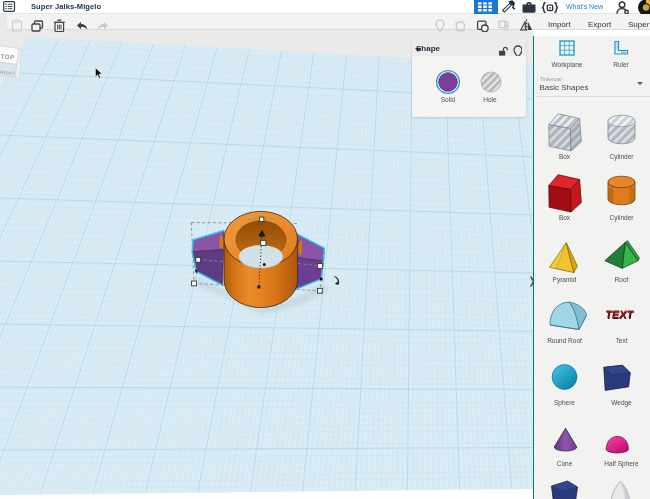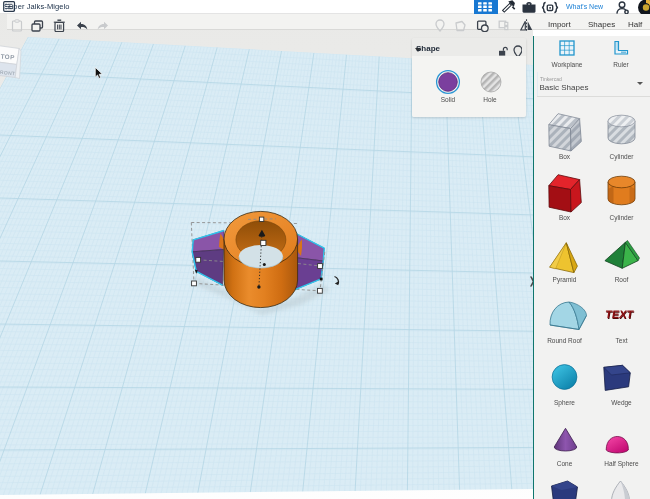--- a/index.html
+++ b/index.html
@@ -490,21 +490,21 @@
 <div id="bar1">
 <svg style="position:absolute;left:3px;top:1px" width="13" height="12" viewBox="0 0 13 12">
       <rect x="0.7" y="0.7" width="10.8" height="9.6" rx="1" fill="none" stroke="#2b3a4d" stroke-width="1.2"></rect>
       <circle cx="3.1" cy="3.3" r="0.7" fill="#2b3a4d"></circle>
       <circle cx="3.1" cy="5.5" r="0.7" fill="#2b3a4d"></circle>
       <circle cx="3.1" cy="7.7" r="0.7" fill="#2b3a4d"></circle>
       <line x1="4.8" y1="3.3" x2="9.5" y2="3.3" stroke="#2b3a4d" stroke-width="0.9"></line>
       <line x1="4.8" y1="5.5" x2="9.5" y2="5.5" stroke="#2b3a4d" stroke-width="0.9"></line>
       <line x1="4.8" y1="7.7" x2="9.5" y2="7.7" stroke="#2b3a4d" stroke-width="0.9"></line>
     </svg>
-<div class="abs" style="left:4px;top:2px;font-size:7.5px;font-weight:normal;color:#20344c;letter-spacing:0.1px">Super Jalks-Migelo</div>
+<div class="abs" style="left:31px;top:2px;font-size:7.5px;font-weight:bold;color:#20344c;letter-spacing:0.1px">Super Jalks-Migelo</div>
 <svg style="position:absolute;left:474px;top:0px" width="24" height="14" viewBox="0 0 24 14">
       <rect x="0" y="0" width="24" height="14" fill="#1878d2"></rect>
       <rect x="4.0" y="2.2" width="3.6" height="2.4" rx="0.5" fill="#fff"></rect>
       <rect x="9.2" y="2.2" width="3.6" height="2.4" rx="0.5" fill="#fff"></rect>
       <rect x="14.4" y="2.2" width="3.6" height="2.4" rx="0.5" fill="#fff"></rect>
       <rect x="4.0" y="5.6" width="3.6" height="2.4" rx="0.5" fill="#fff"></rect>
       <rect x="9.2" y="5.6" width="3.6" height="2.4" rx="0.5" fill="#fff"></rect>
       <rect x="14.4" y="5.6" width="3.6" height="2.4" rx="0.5" fill="#fff"></rect>
       <rect x="4.0" y="9.0" width="3.6" height="2.4" rx="0.5" fill="#fff"></rect>
       <rect x="9.2" y="9.0" width="3.6" height="2.4" rx="0.5" fill="#fff"></rect>
@@ -576,14 +576,14 @@
       <rect x="1.2" y="1.2" width="6.5" height="6.5" fill="none" stroke="#c9cbcd" stroke-width="1.3"></rect>
       <rect x="6.8" y="2.4" width="3" height="3" fill="#f3f3f1" stroke="#c9cbcd" stroke-width="1.2"></rect>
       <rect x="6.8" y="6.6" width="3" height="3" fill="#f3f3f1" stroke="#c9cbcd" stroke-width="1.2"></rect>
     </svg>
 <svg style="position:absolute;left:513px;top:4.5px" width="13" height="13" viewBox="0 0 13 13">
       <path d="M5.3 2.2 L5.3 11 L0.8 11 Z" fill="none" stroke="#3c434d" stroke-width="1.2"></path>
       <path d="M7.7 2.2 L7.7 11 L12.2 11 Z" fill="#3c434d"></path>
       <line x1="6.5" y1="0.3" x2="6.5" y2="12.7" stroke="#3c434d" stroke-width="1.1" stroke-dasharray="1.8 1.4"></line>
     </svg>
 <div class="abs" style="left:541px;top:6px;font-size:8px;color:#333">Import</div>
-<div class="abs" style="left:581px;top:6px;font-size:8px;color:#333">Shapes</div>
-<div class="abs" style="left:621px;top:6px;font-size:8px;color:#333">Half</div>
+<div class="abs" style="left:581px;top:6px;font-size:8px;color:#333">Export</div>
+<div class="abs" style="left:621px;top:6px;font-size:8px;color:#333">Super</div>
 </div>
 </body></html>

